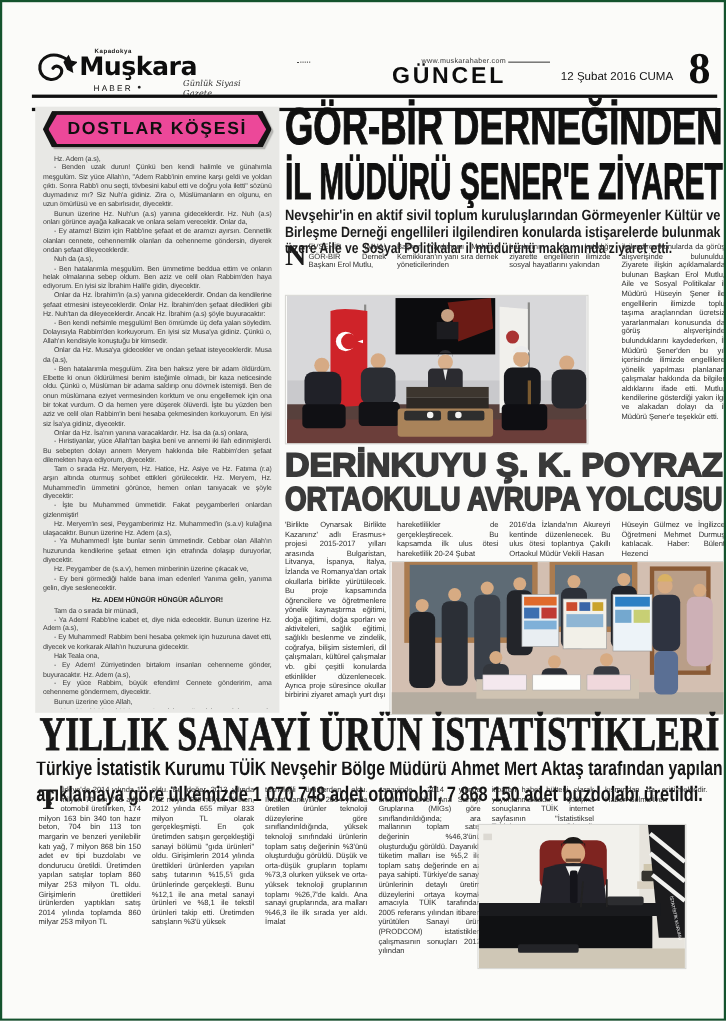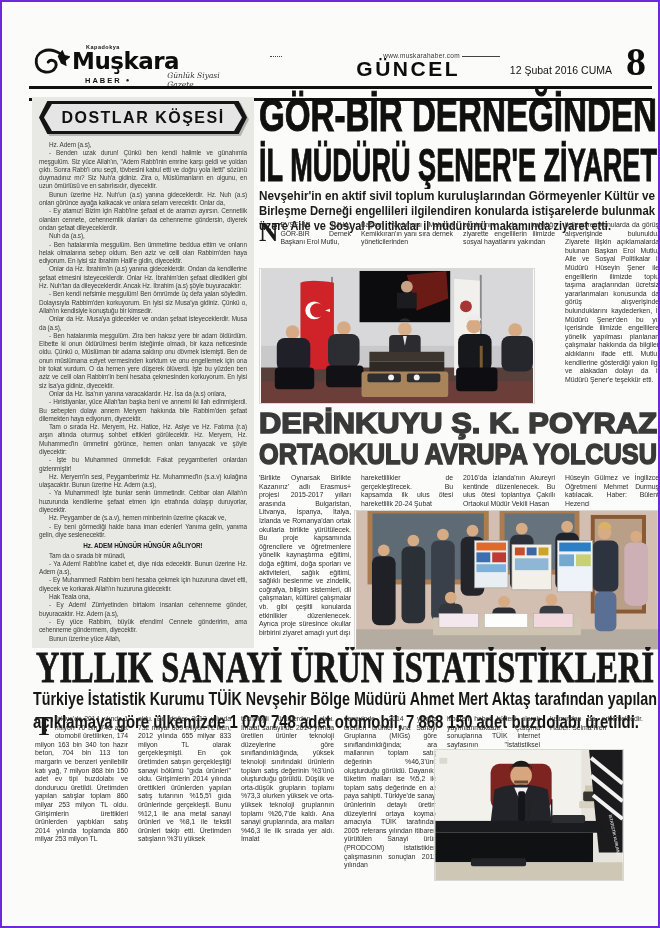--- a/index.html
+++ b/index.html
@@ -1,42 +1,42 @@
 <!DOCTYPE html>
 <html lang="tr"><head>
 <meta charset="utf-8">
 <style>
   html,body{margin:0;padding:0;background:#9a9a9a;}
   .page{position:relative;width:660px;height:928px;background:#fbfbf9;margin:0 auto;
-        border:2px solid #6d28d9;box-sizing:border-box;overflow:hidden;
+        border:2px solid #14532d;box-sizing:border-box;overflow:hidden;
         font-family:"Liberation Sans",sans-serif;color:#222;}
   
   .logo{position:absolute;left:30px;top:42px;width:190px;height:42px;}
   .logo-icon{position:absolute;left:0;top:2px;}
   .logo-text{position:absolute;left:40px;top:0;}
   .logo-overline{font-size:5.5px;font-weight:bold;letter-spacing:.5px;color:#111;margin-left:14px;}
   .logo-title{font-family:"DejaVu Sans",sans-serif;font-weight:bold;font-size:23px;line-height:22px;color:#0d0d0d;letter-spacing:-.5px;}
   .logo-subrow{display:flex;align-items:center;gap:4px;margin-top:-1px;}
-  .logo-haber{font-size:7.5px;font-weight:bold;letter-spacing:2px;color:#111;padding-left:13px;}
+  .logo-haber{font-size:7.5px;font-weight:normal;letter-spacing:2px;color:#111;padding-left:13px;}
   .logo-dot{font-size:6px;}
   .logo-tagline{font-family:"DejaVu Serif",serif;font-style:italic;font-size:7.5px;color:#333;margin-left:34px;}
   .hdr-center{position:absolute;left:282px;top:50px;width:176px;text-align:right;}
   .hdr-site{font-size:6.5px;color:#333;letter-spacing:.3px;position:relative;}
   .hdr-site::after{content:"";position:absolute;right:-40px;top:4px;width:38px;border-top:1px solid #444;}
   .hdr-site::before{content:"";position:absolute;left:-14px;top:4px;width:12px;border-top:1px dotted #444;}
   .hdr-section{font-size:21px;font-weight:bold;letter-spacing:2.5px;color:#0d0d0d;line-height:20px;}
   .hdr-date{position:absolute;right:46px;top:62px;font-size:10.5px;color:#141414;}
   .hdr-pagenum{position:absolute;right:12px;top:40px;font-family:"Liberation Serif",serif;font-size:40px;font-weight:bold;color:#0d0d0d;line-height:40px;}
   .header-rule{position:absolute;left:27px;right:6px;top:84px;height:9px;border-top:3px solid #101010;border-bottom:3px solid #101010;}
   
   .gray-panel{position:absolute;left:30px;top:95px;width:222px;height:551px;background:#e8e8e5;}
   .ribbon{position:absolute;left:37px;top:99px;width:208px;height:33px;filter:drop-shadow(2px 2px 0 #b5b5b2);}
   .ribbon-outer{position:absolute;inset:0;background:#141414;
       clip-path:polygon(0% 50%,4% 0%,96% 0%,100% 50%,96% 100%,4% 100%);}
-  .ribbon-inner{position:absolute;inset:3px 5px;background:#e5e5e5;
+  .ribbon-inner{position:absolute;inset:3px 5px;background:#ec4899;
       clip-path:polygon(0% 50%,4% 0%,96% 0%,100% 50%,96% 100%,4% 100%);
       display:flex;align-items:center;justify-content:center;}
   .ribbon-title{font-size:16px;font-weight:bold;letter-spacing:1.5px;color:#0f0f0f;}
   .dostlar-text{position:absolute;left:37px;top:139px;width:208px;height:503px;overflow:hidden;}
   .dostlar-text p{margin:0;text-indent:10px;font-size:6.4px;line-height:8.3px;letter-spacing:-.1px;
       text-align:justify;color:#3a3a3a;}
   .dostlar-text p.sub{text-align:center;text-indent:0;font-weight:bold;color:#222;margin:3px 0 1px;}
   
   .bodycol{position:absolute;font-size:6.9px;line-height:8.6px;letter-spacing:-.05px;
       text-align:justify;color:#2e2e2e;}

